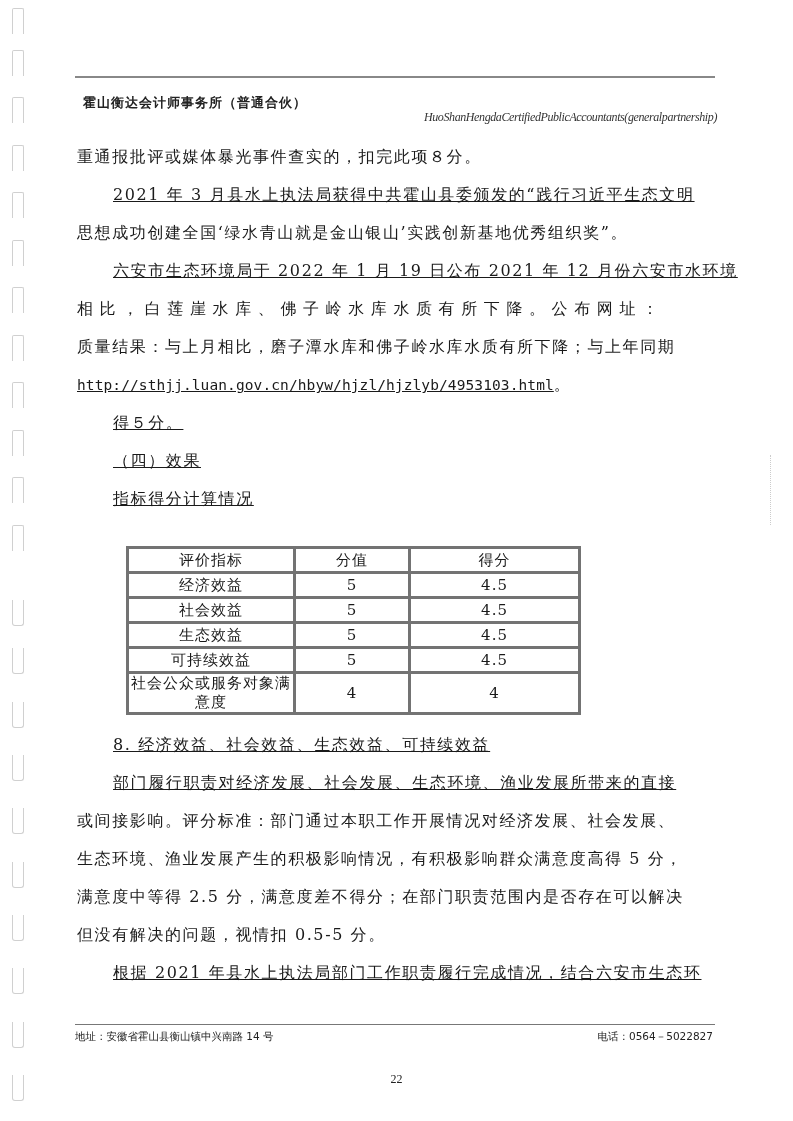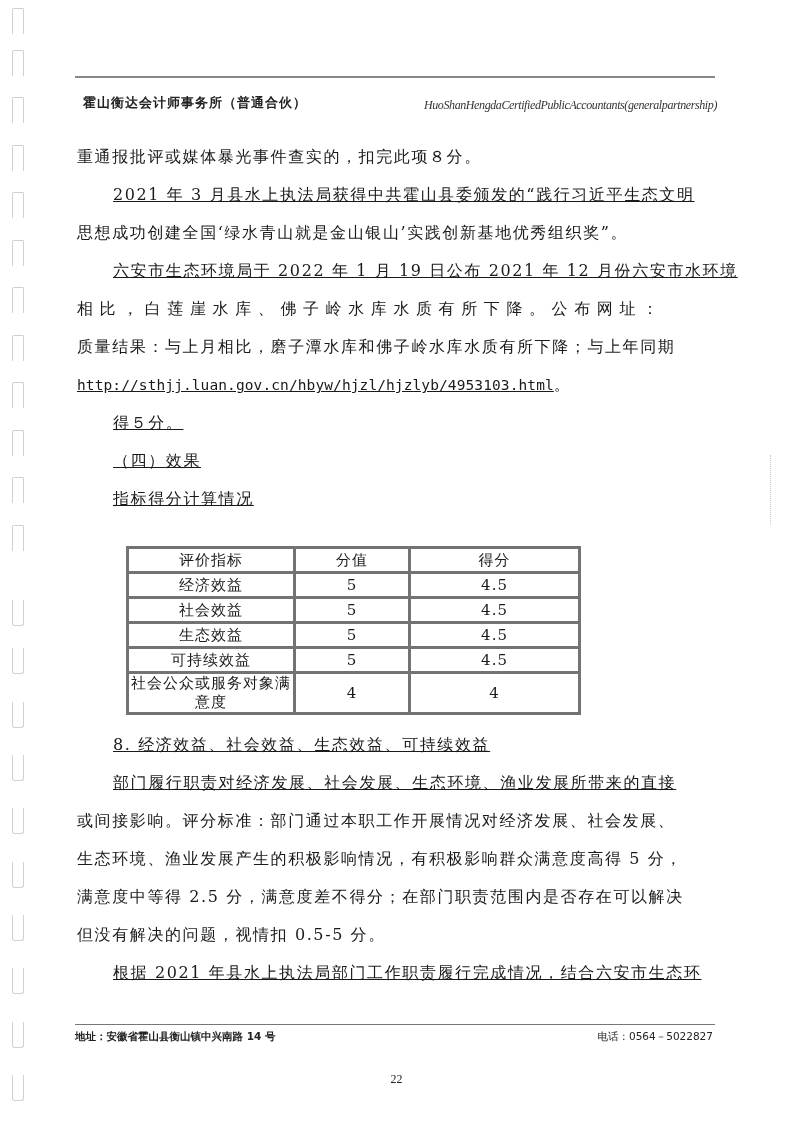--- a/index.html
+++ b/index.html
@@ -40,21 +40,21 @@
       top: 0;
       font-family: "DejaVu Sans", sans-serif;
       font-size: 13px;
       font-weight: bold;
       letter-spacing: 1px;
       color: #222;
     }
     .header-en {
       position: absolute;
       right: -2px;
-      top: 4px;
+      top: 16px;
       font-family: "Liberation Serif", serif;
       font-style: italic;
       font-size: 12px;
       letter-spacing: -0.4px;
       color: #333;
     }
     .header-rule {
       position: absolute;
       left: 75px;
       top: 76px;
@@ -114,21 +114,21 @@
       width: 640px;
       height: 1px;
       background: #777;
     }
     .footer-addr {
       position: absolute;
       left: 75px;
       top: 1030px;
       font-family: "DejaVu Sans", sans-serif;
       font-size: 10.5px;
-      font-weight: bold;
+      font-weight: normal;
       color: #222;
     }
     .footer-phone {
       position: absolute;
       right: 80px;
       top: 1030px;
       font-family: "DejaVu Sans", sans-serif;
       font-size: 10.5px;
       color: #222;
       padding-left: 24px;

